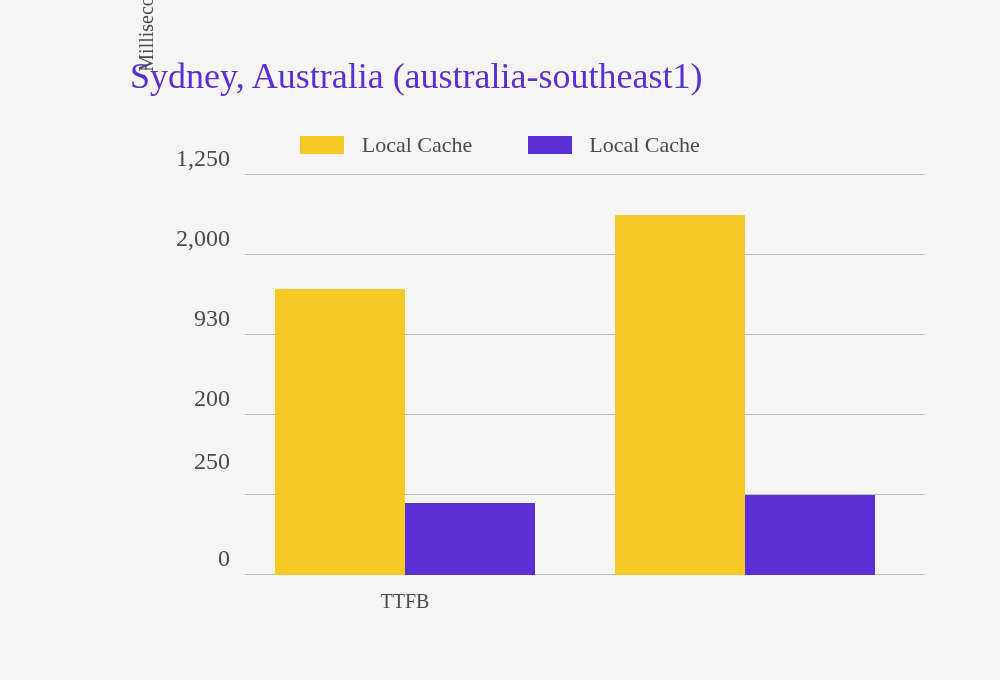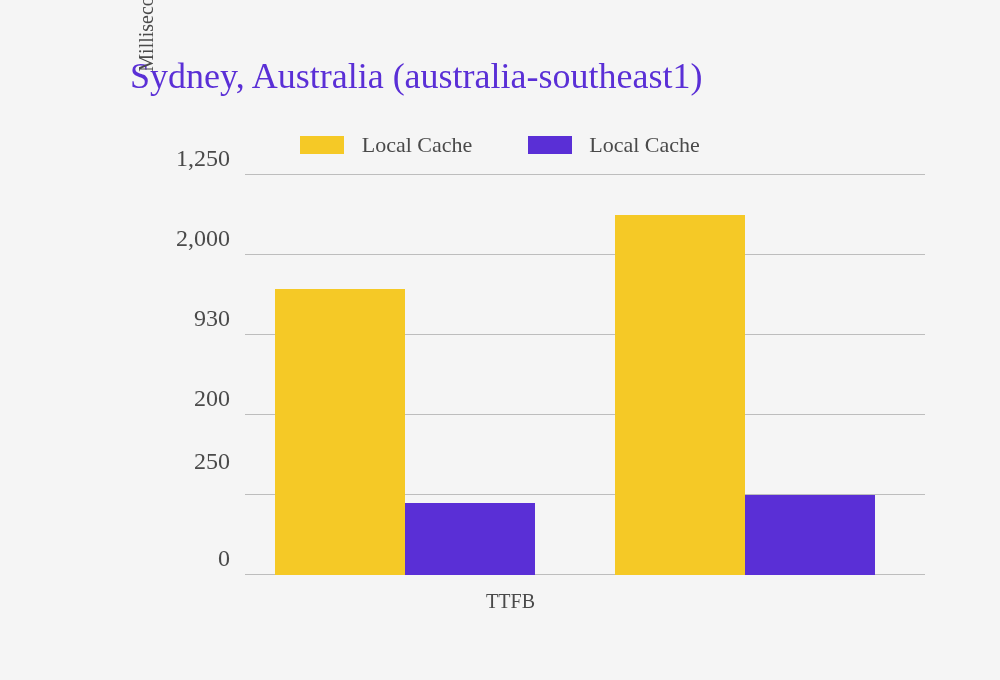--- a/index.html
+++ b/index.html
@@ -131,16 +131,16 @@
     <div class="tick-label" style="bottom:150px;">200</div>
     <div class="tick-label" style="bottom:230px;">930</div>
     <div class="tick-label" style="bottom:310px;">2,000</div>
     <div class="tick-label" style="bottom:390px;">1,250</div>
 
     <div id="bar-0-0" class="bar bar-yellow" style="left: 30px; width: 130px; height: 286.4px; background: rgb(245, 201, 38);"></div>
     <div id="bar-0-1" class="bar bar-purple" style="left: 160px; width: 130px; height: 72px; background: rgb(90, 47, 214);"></div>
     <div id="bar-1-0" class="bar bar-yellow" style="left: 370px; width: 130px; height: 360px; background: rgb(245, 201, 38);"></div>
     <div id="bar-1-1" class="bar bar-purple" style="left: 500px; width: 130px; height: 80px; background: rgb(90, 47, 214);"></div>
 
-    <div class="cat-label" style="left:30px; width:260px;text-align:right;">TTFB</div>
+    <div class="cat-label" style="left:30px; width:260px;">TTFB</div>
   </div>
 
 </div>
 
 </body></html>

